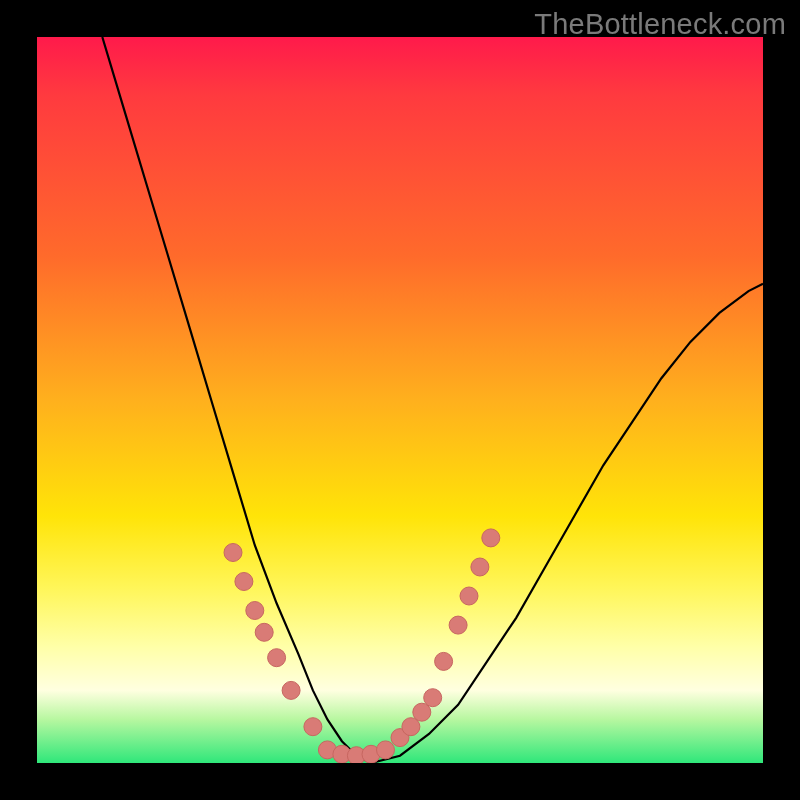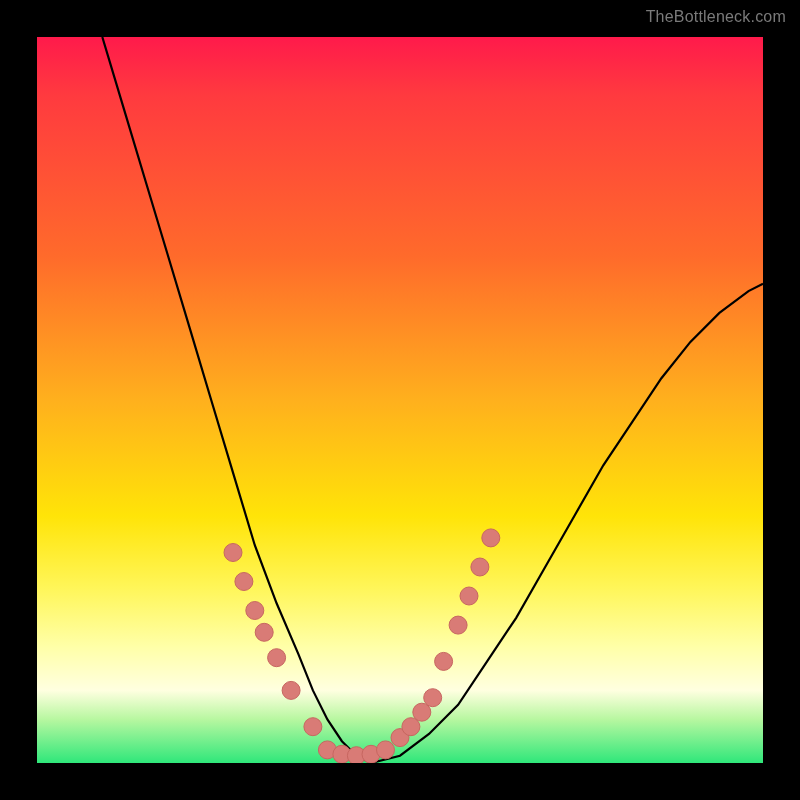--- a/index.html
+++ b/index.html
@@ -34,21 +34,21 @@
       #ffffa8 84%,
       #ffffe0 90%,
       #b7f7a0 94%,
       #2fe77a 100%);
   }
   .watermark {
     position: absolute;
     top: 8px;
     right: 14px;
     color: #7a7a7a;
-    font-size: 16px;
+    font-size: 29px;
     font-weight: 500;
     letter-spacing: 0.2px;
     user-select: none;
   }
   svg.overlay {
     position: absolute;
     left: 0; top: 0;
     width: 726px; height: 726px;
   }
 </style>

